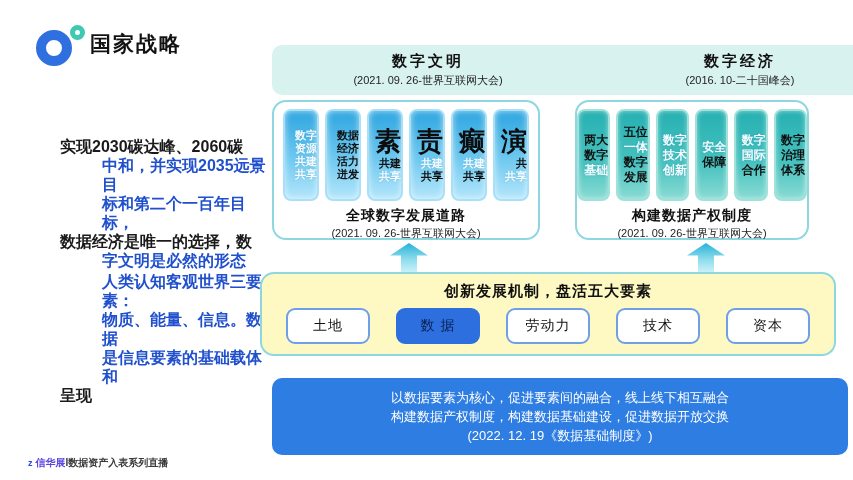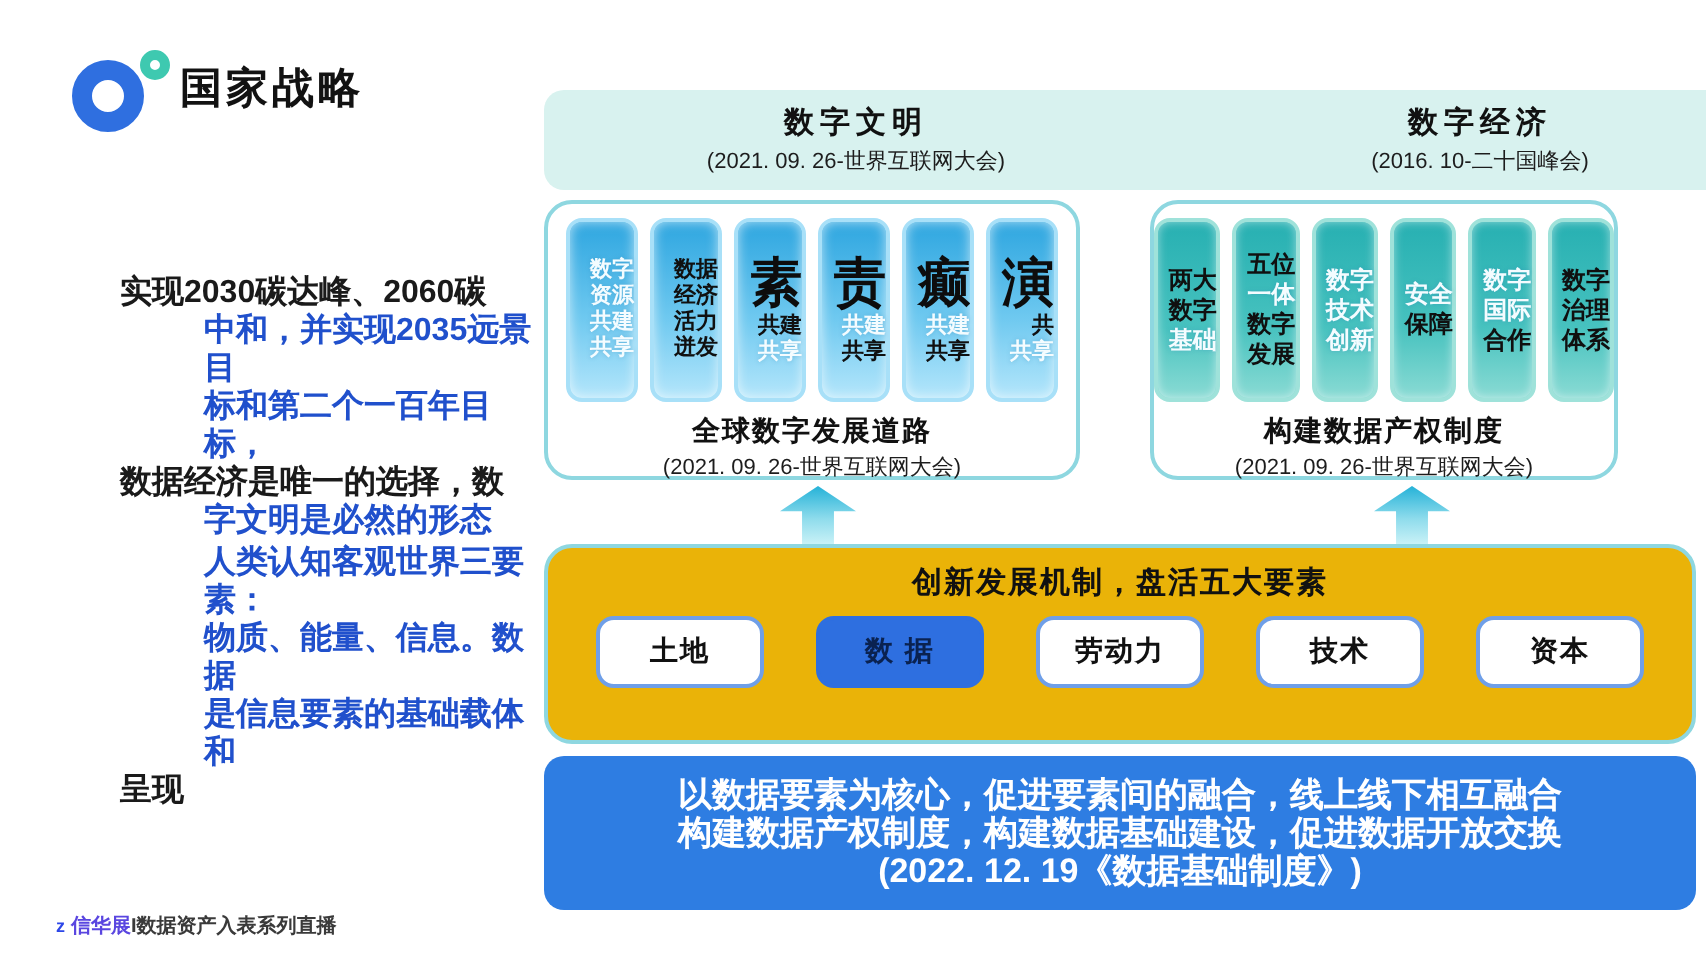--- a/index.html
+++ b/index.html
@@ -50,35 +50,35 @@
   .caption-sub{text-align:center;font-size:11px;color:#1d1d1d;margin-top:1px;}
 
   
   .up-arrow{position:absolute;width:38px;height:30px;
             background:linear-gradient(180deg,#25b2d8 0%,#8fdcec 55%,#cdf3f8 100%);
             clip-path:polygon(50% 0,100% 42%,71% 42%,71% 100%,29% 100%,29% 42%,0 42%);}
   .arrow-left{left:390px;top:243px;}
   .arrow-right{left:687px;top:243px;}
 
   
-  .middle-box{position:absolute;left:272px;top:272px;width:576px;height:100px;background:#eab308;
+  .middle-box{position:absolute;left:260px;top:272px;width:576px;height:84px;background:#fef9c3;
               border:2px solid #8ed7e0;border-radius:14px;box-sizing:border-box;}
   .mid-title{text-align:center;font-size:15px;font-weight:700;color:#111;margin-top:8px;letter-spacing:1px;}
   .mid-sub{text-align:center;font-size:11px;color:#1d1d1d;margin-top:1px;}
   .factors{display:flex;justify-content:space-between;padding:0 24px;margin-top:7px;}
   .factor{width:84px;height:36px;border:2px solid #6f9fe8;border-radius:9px;background:#fff;
-          display:flex;align-items:center;justify-content:center;font-size:14px;font-weight:700;
+          display:flex;align-items:center;justify-content:center;font-size:14px;font-weight:400;
           color:#111;box-sizing:border-box;letter-spacing:1px;}
   .factor-highlight{background:#2e6fe0;border-color:#2e6fe0;color:#0a2250;}
 
   
   .bottom-band{position:absolute;left:272px;top:378px;width:576px;height:77px;background:#2e7de2;
                border-radius:10px;color:#fff;display:flex;flex-direction:column;align-items:center;
                justify-content:center;}
-  .bb-line{font-size:17px;font-weight:700;line-height:19px;}
+  .bb-line{font-size:13px;font-weight:400;line-height:19px;}
 
   
   .footer{position:absolute;left:28px;top:456px;font-size:10px;font-weight:700;}
   .f-z{color:#2c46e8;margin-right:3px;font-size:9px;}
   .f-brand{color:#5a46e0;}
   .f-rest{color:#3a3a3a;}
 </style>
 </head>
 <body>
 

